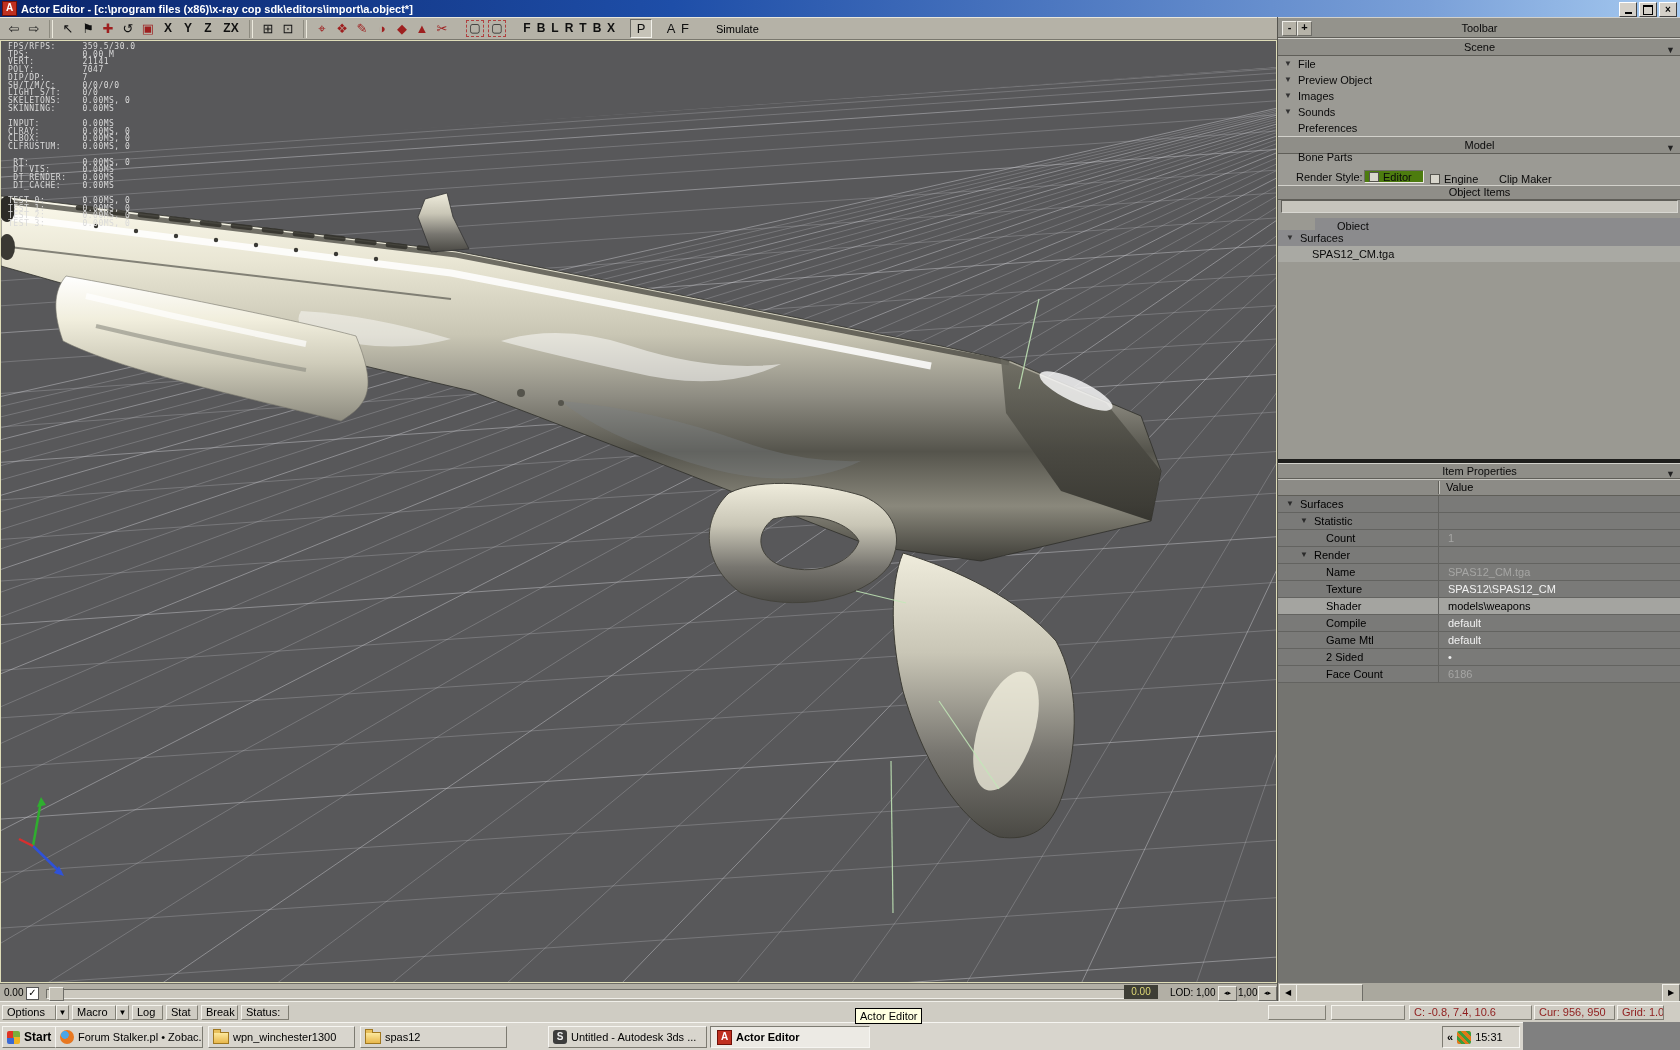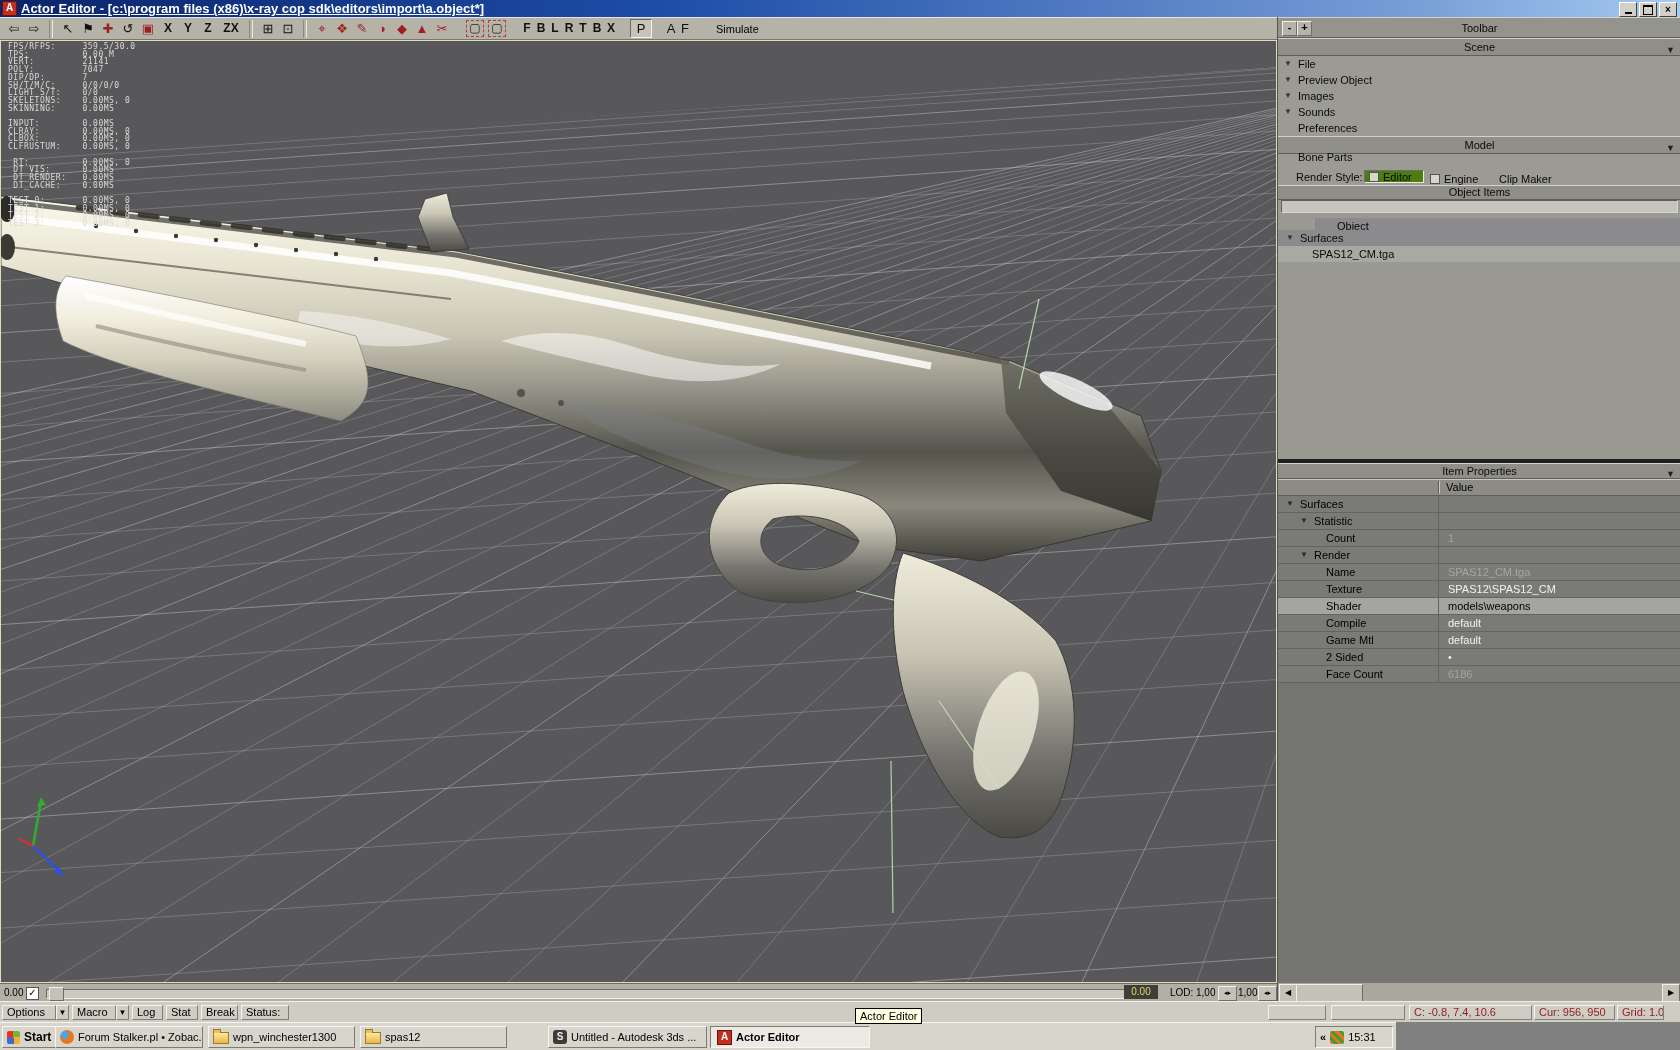--- a/index.html
+++ b/index.html
@@ -4,21 +4,21 @@
 <style>
   html,body{margin:0;padding:0;background:#3a3a3a;}
   #screen{position:relative;width:1680px;height:1050px;overflow:hidden;
     font-family:"Liberation Sans",sans-serif;font-size:11px;color:#000;background:#808080;}
   .abs{position:absolute;}
 
   
   #titlebar{left:0;top:0;width:1680px;height:17px;
     background:linear-gradient(90deg,#0a246a,#1e4ea8 40%,#7aa0d8 85%,#a6caf0);
     display:flex;align-items:center;}
-  #titlebar .ttext{color:#fff;font-weight:bold;font-size:13px;margin-left:4px;white-space:nowrap;text-decoration:underline;}
+  #titlebar .ttext{color:#fff;font-weight:bold;font-size:11px;margin-left:4px;white-space:nowrap;}
   .icoActor{display:inline-block;width:13px;height:13px;background:#c03020;border:1px solid #701008;
     color:#fff;font-weight:bold;font-size:10px;line-height:12px;text-align:center;margin-left:2px;flex:0 0 auto;}
   .winbtn{width:16px;height:13px;background:#d4d0c8;border:1px solid;border-color:#fff #404040 #404040 #fff;
     display:inline-flex;align-items:center;justify-content:center;font-size:10px;line-height:10px;margin-left:2px;}
   #winbtns{position:absolute;right:3px;top:2px;display:flex;}
   .glyph-min{display:inline-block;width:7px;height:2px;background:#000;margin-top:7px;}
   .glyph-max{display:inline-block;width:8px;height:7px;border:1px solid #000;border-top-width:2px;}
 
   
   #maintoolbar{left:0;top:17px;width:1277px;height:23px;background:#b5b2a7;
@@ -102,21 +102,21 @@
 
   
   #statusbar{left:0;top:1001px;width:1680px;height:21px;background:#cfccc3;border-top:1px solid #f0efe9;box-sizing:border-box;}
   .scell{position:absolute;top:3px;height:15px;background:#cfccc3;border:1px solid;border-color:#f4f3ed #817f75 #817f75 #f4f3ed;
     line-height:13px;padding:0 4px;box-sizing:border-box;white-space:nowrap;overflow:hidden;}
   .scell.red{color:#8f1d1d;}
   .sdd{position:absolute;top:3px;width:13px;height:15px;background:#cfccc3;border:1px solid;
     border-color:#f4f3ed #817f75 #817f75 #f4f3ed;font-size:8px;line-height:13px;text-align:center;box-sizing:border-box;}
 
   
-  #taskbar{left:0;top:1022px;width:1396px;height:28px;background:#d8d5cd;border-top:1px solid #f6f5f1;box-sizing:border-box;}
+  #taskbar{left:0;top:1022px;width:1523px;height:28px;background:#d8d5cd;border-top:1px solid #f6f5f1;box-sizing:border-box;}
   .tkbtn{position:absolute;top:3px;height:22px;background:#d8d5cd;border:1px solid;border-color:#f6f5f1 #7d7b72 #7d7b72 #f6f5f1;
     display:flex;align-items:center;gap:4px;padding:0 4px;box-sizing:border-box;white-space:nowrap;overflow:hidden;}
   .tkbtn.active{background:#eceae4;border-color:#7d7b72 #f6f5f1 #f6f5f1 #7d7b72;font-weight:bold;}
   #startbtn{left:2px;width:56px;font-weight:bold;font-size:12px;}
   .flag{display:inline-block;width:13px;height:13px;border-radius:2px;flex:0 0 auto;
     background:conic-gradient(#7ab03c 0 90deg,#f0b424 90deg 180deg,#3a6ad4 180deg 270deg,#e03424 270deg 360deg);}
   .icoFolder{position:relative;display:inline-block;width:14px;height:10px;margin-top:2px;flex:0 0 auto;
     background:linear-gradient(#fce89c,#e8b84c);border:1px solid #a07820;}
   .icoFolder::before{content:"";position:absolute;left:-1px;top:-4px;width:6px;height:3px;background:#e8c05c;border:1px solid #a07820;border-bottom:none;}
   .icoFF{display:inline-block;width:14px;height:14px;border-radius:50%;flex:0 0 auto;

